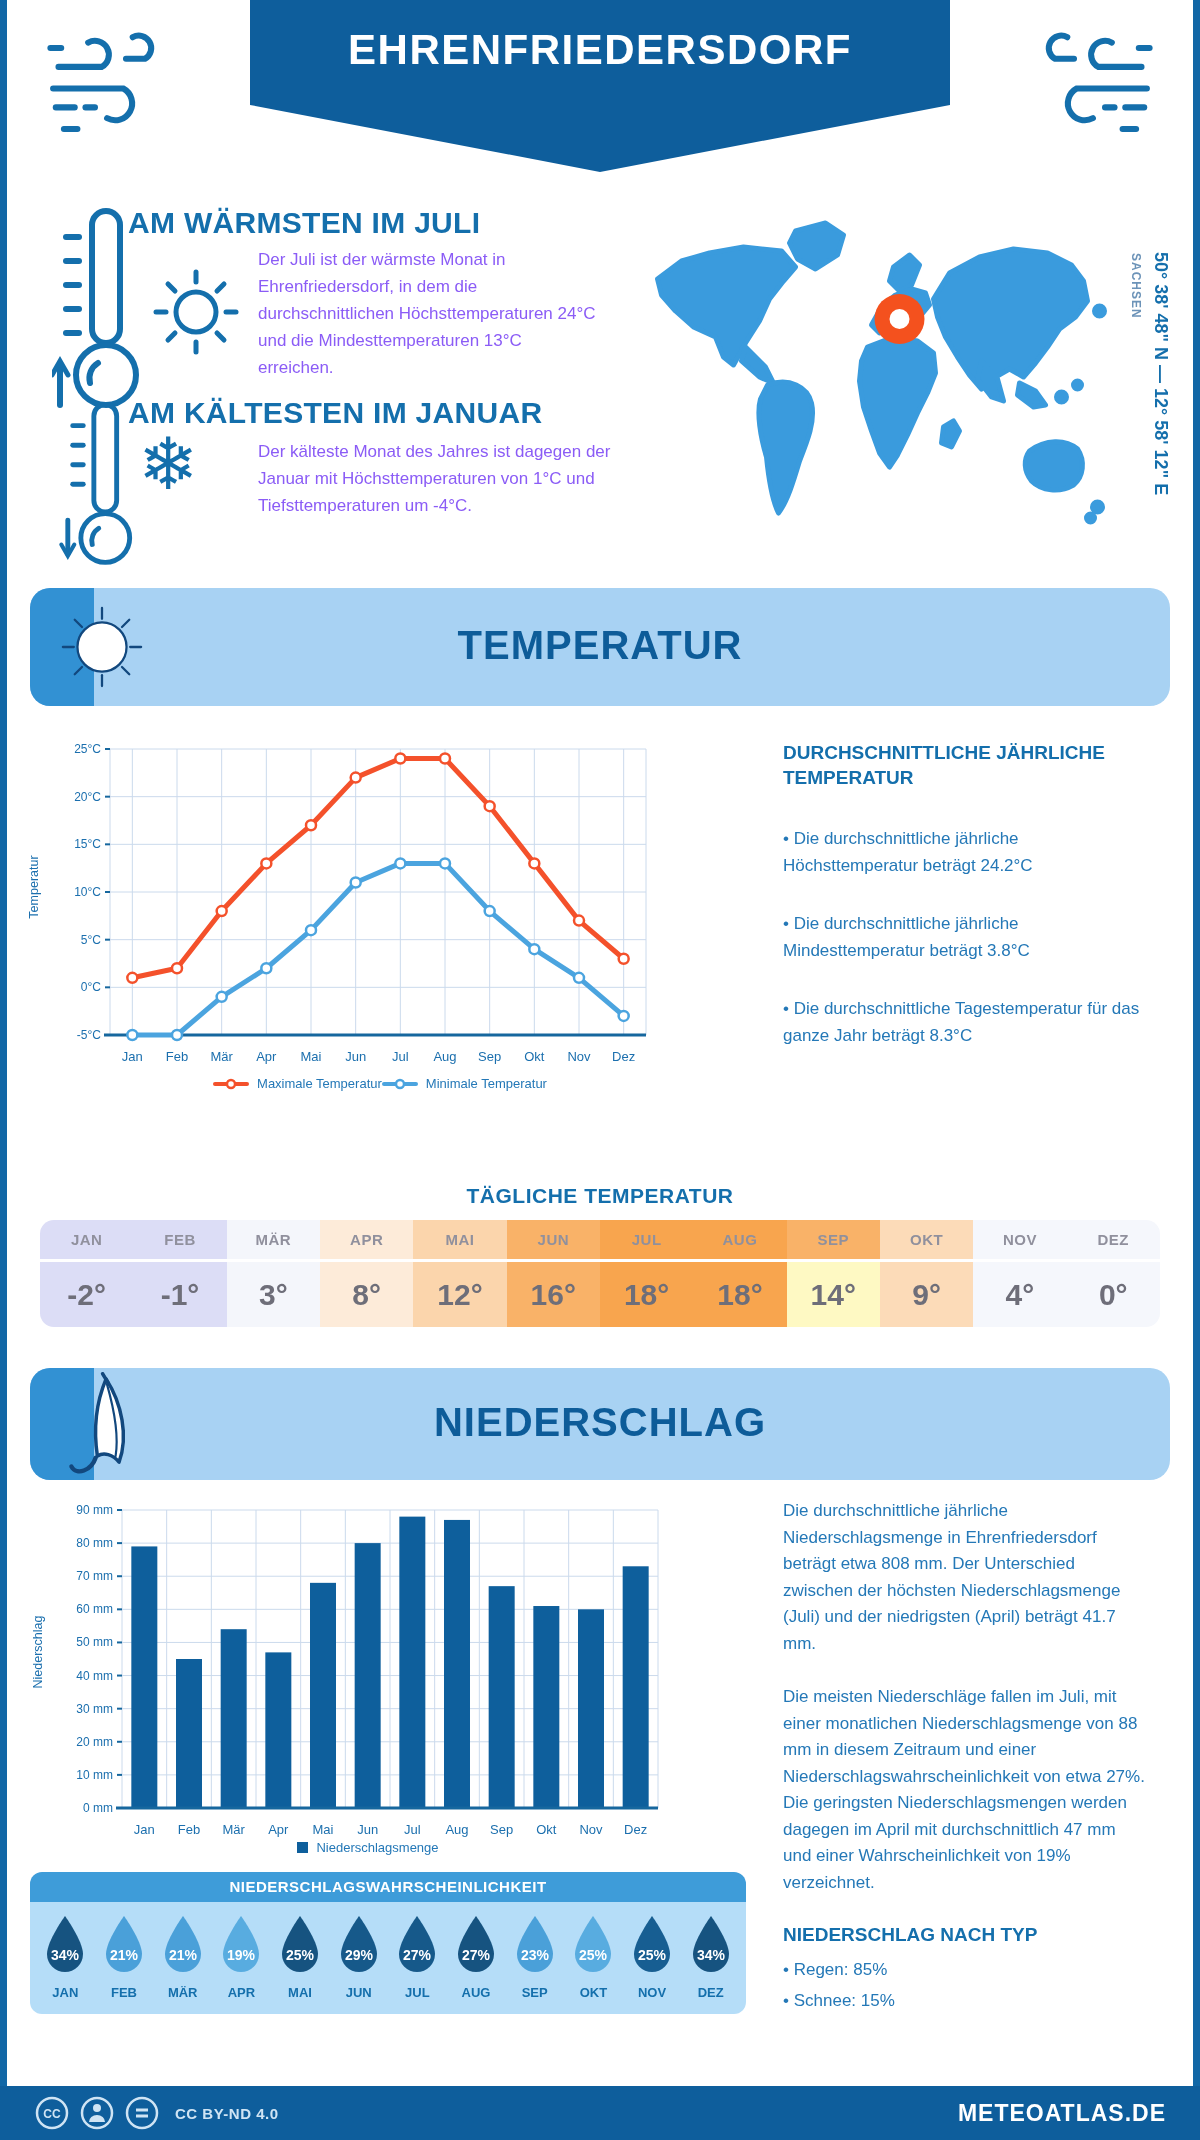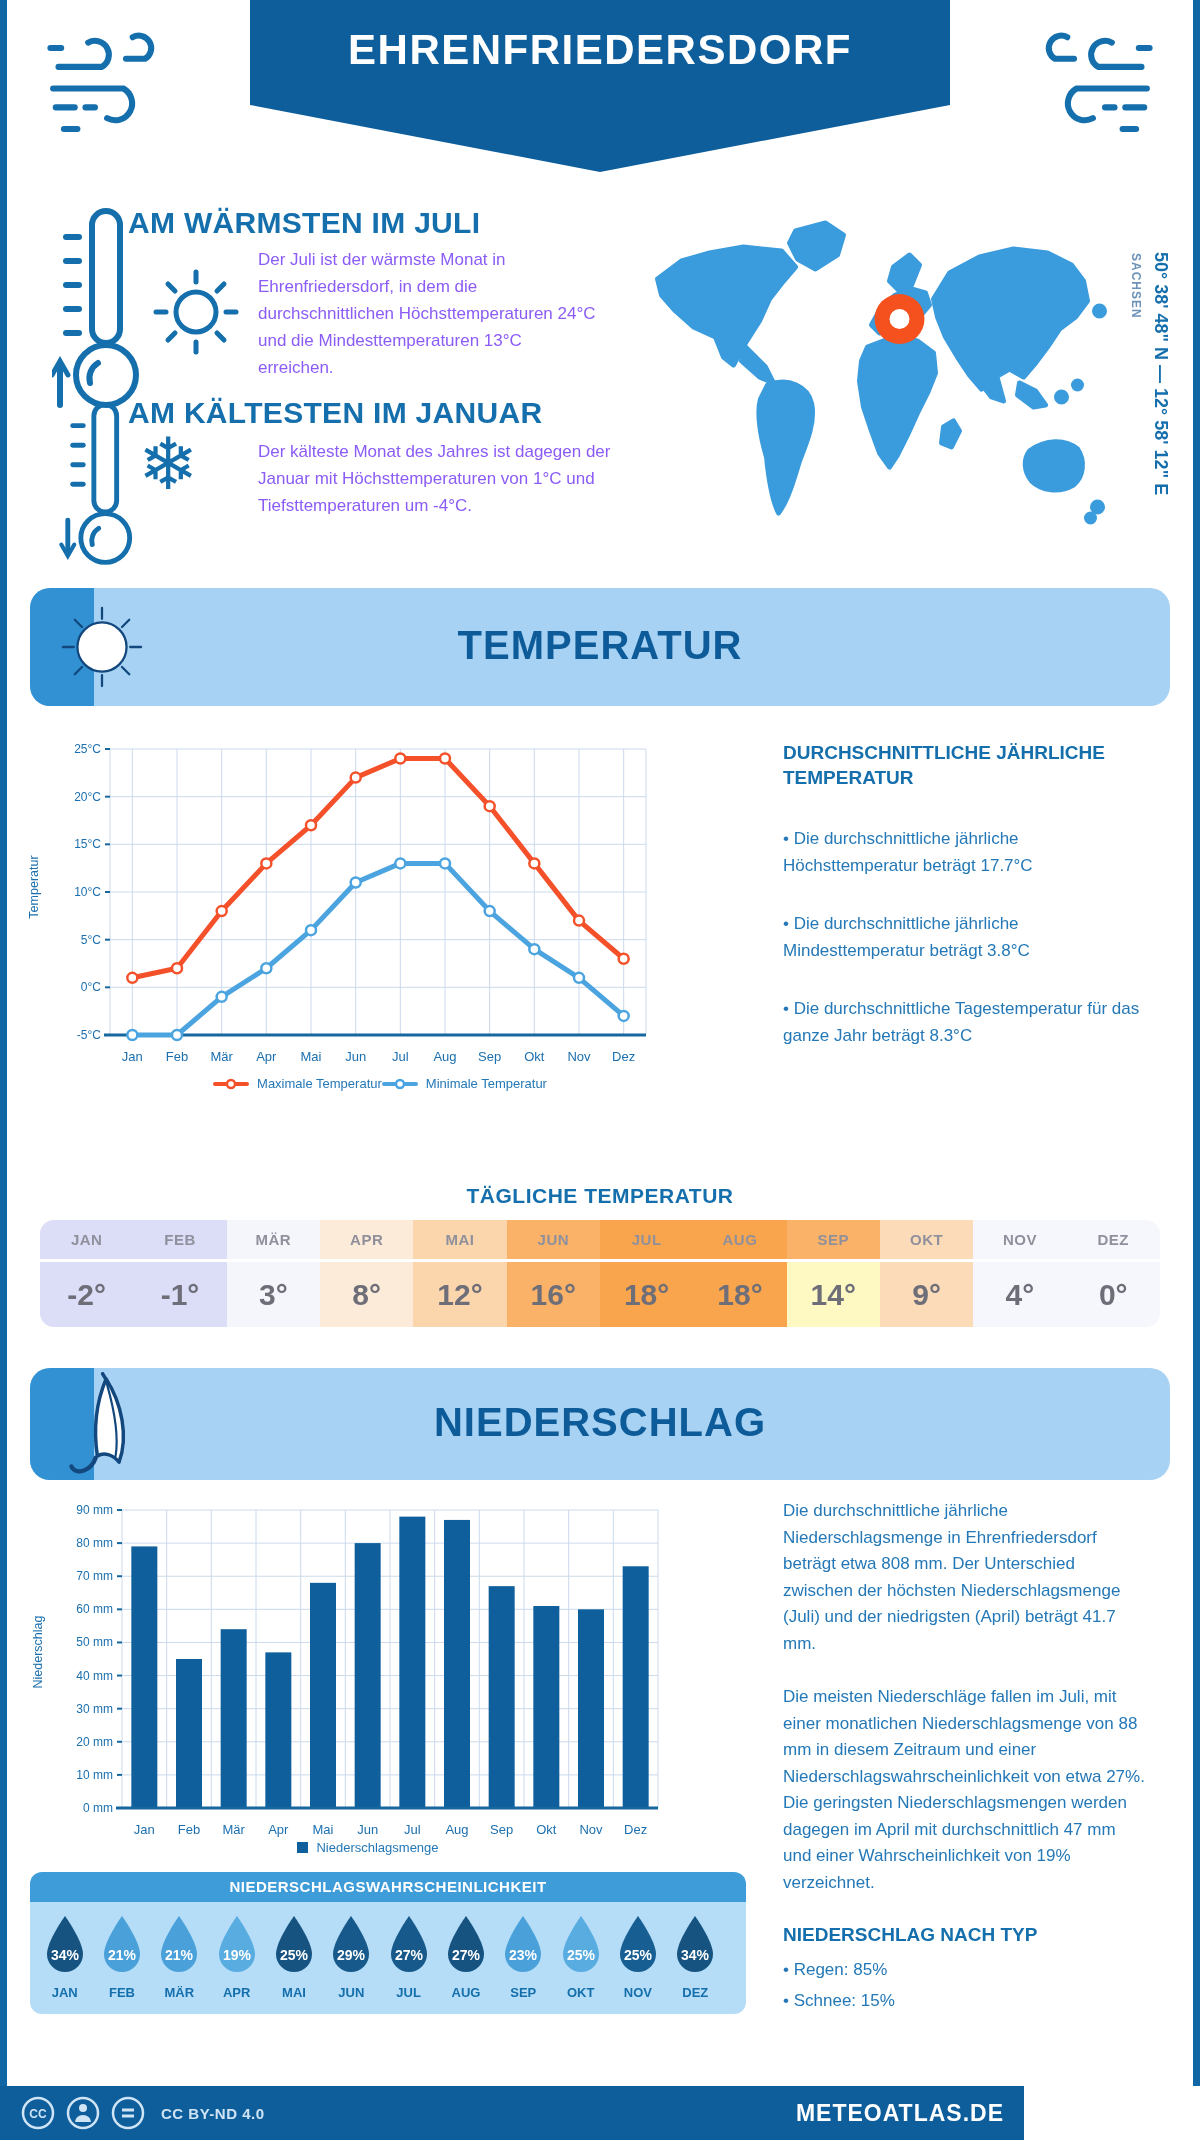--- a/index.html
+++ b/index.html
@@ -52,28 +52,28 @@
   .dtable .colm{flex:1;}
   .dtable .th{height:39px;display:flex;align-items:center;justify-content:center;
               font-size:15px;font-weight:bold;color:#90909D;letter-spacing:.5px;}
   .dtable .td{height:65px;margin-top:3px;display:flex;align-items:center;justify-content:center;
               font-size:30px;font-weight:bold;color:#6E6E79;}
 
   
   .prob-box{position:absolute;left:30px;top:1872px;width:716px;border-radius:12px;overflow:hidden;}
   .prob-head{height:30px;line-height:30px;background:#3E9CD9;color:#fff;text-align:center;
              font-size:15px;font-weight:bold;letter-spacing:.5px;}
-  .prob-body{background:#B5DDF8;padding:12px 22px 14px 6px;display:flex;}
+  .prob-body{background:#B5DDF8;padding:12px 6px 14px 6px;display:flex;}
   .prob-slot{flex:1;text-align:center;}
   .droppct{fill:#ffffff;font-size:14px;font-weight:bold;}
   .prob-month{margin-top:5px;font-size:13px;font-weight:bold;color:#146FAC;}
 
   
-  .footer{position:absolute;left:0;top:2086px;width:1024px;height:54px;background:#0E5E9C;
-          display:flex;align-items:center;justify-content:space-between;padding:0 20px;box-sizing:border-box;}
+  .footer{position:absolute;left:0;top:2086px;width:1200px;height:54px;background:#0E5E9C;
+          display:flex;align-items:center;justify-content:space-between;padding:0 34px;box-sizing:border-box;}
   .footer .left-group{display:flex;align-items:center;gap:9px;}
   .footer .license{font-size:15px;font-weight:bold;color:#CFE4F4;letter-spacing:.5px;margin-left:6px;}
   .footer .site{font-size:23px;font-weight:800;color:#ffffff;letter-spacing:1px;}
 </style>
 </head>
 <body>
 
 <div class="page">
   <div class="side-border left"></div>
   <div class="side-border right"></div>
@@ -285,21 +285,21 @@
       <svg width="36" height="12" viewBox="0 0 36 12">
         <line id="lm1-line" x1="2" y1="6" x2="34" y2="6" stroke-width="4" stroke-linecap="round" stroke="#4BA4DF"></line>
         <circle id="lm1-dot" cx="18" cy="6" r="4" fill="#ffffff" stroke-width="2.5" stroke="#4BA4DF"></circle>
       </svg>
       <span>Minimale Temperatur</span>
     </span>
   </div>
 
   <div class="abs" style="left:783px;top:740px;width:360px;">
     <p class="col-heading">DURCHSCHNITTLICHE JÄHRLICHE TEMPERATUR</p>
-    <p class="col-text" style="margin-bottom:32px;">• Die durchschnittliche jährliche Höchsttemperatur beträgt 17.7°C</p>
+    <p class="col-text" style="margin-bottom:32px;">• Die durchschnittliche jährliche Höchsttemperatur beträgt 24.2°C</p>
     <p class="col-text" style="margin-bottom:32px;">• Die durchschnittliche jährliche Mindesttemperatur beträgt 3.8°C</p>
     <p class="col-text">• Die durchschnittliche Tagestemperatur für das ganze Jahr beträgt 8.3°C</p>
   </div>
 
   <div class="table-title">TÄGLICHE TEMPERATUR</div>
   <div class="dtable" id="daily-table">
       <div class="colm">
         <div class="th" style="background: rgb(220, 221, 246);">JAN</div>
         <div class="td" style="background: rgb(220, 221, 246);">-2°</div>
       </div>

